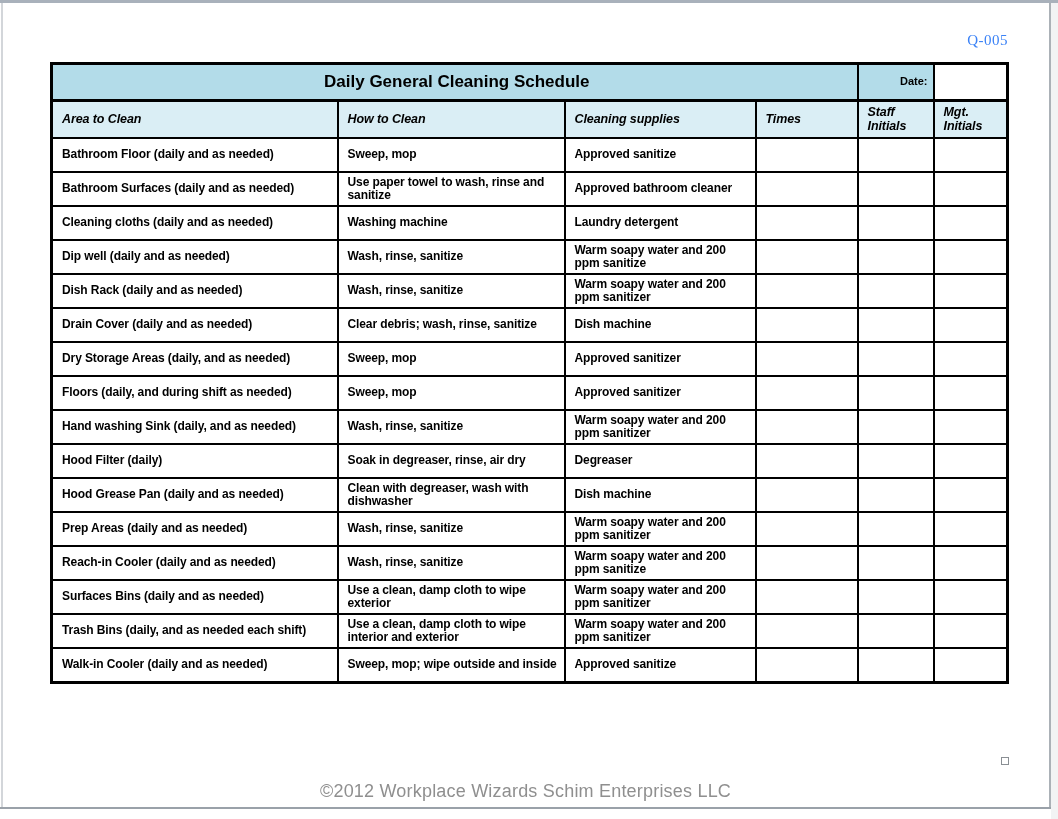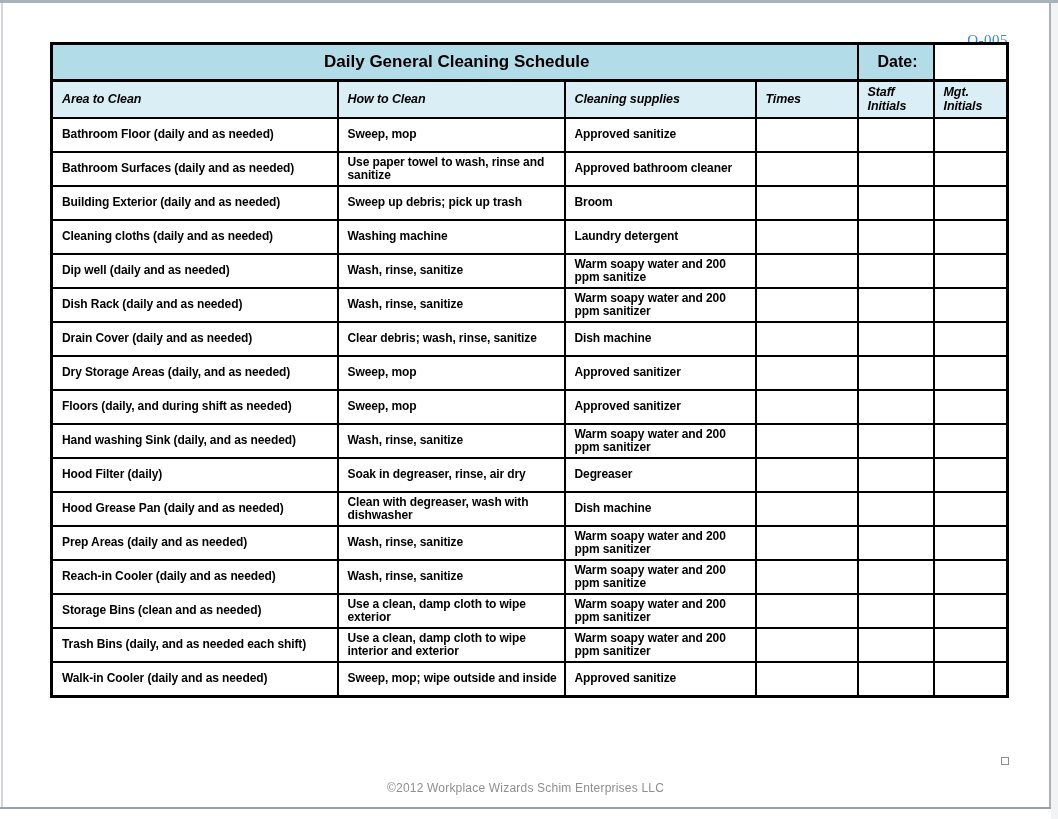--- a/index.html
+++ b/index.html
@@ -17,21 +17,21 @@
   .right-edge { position: absolute; left: 1049px; top: 3px; width: 2px; height: 806px; background: #abb1b7; }
   .bottom-line{ position: absolute; left: 0; top: 807px; width: 1051px; height: 2px; background: #9aa1a9; }
 
   .doc-code {
     position: absolute; top: 32px; right: 50px;
     font-family: "Liberation Serif", serif;
     font-size: 15px; color: #3b82f6; letter-spacing: 0.5px;
   }
 
   table.schedule {
-    position: absolute; left: 50px; top: 42px;
+    position: absolute; left: 50px; top: 62px;
     width: 956px;
     border-collapse: collapse; table-layout: fixed;
     border: 3px solid #000;
   }
   .schedule td, .schedule th {
     border: 2px solid #000;
     padding: 2px 5px 2px 9px;
     font-weight: bold;
     font-size: 12px;
     line-height: 13.5px;
@@ -45,43 +45,43 @@
   tr.title-row td { border-bottom: 3px solid #000; }
   td.title-cell {
     background: var(--title-bg, #b3dce9);
     text-align: center;
     font-size: 17px;
     letter-spacing: 0;
     height: 30px;
   }
   td.date-label {
     background: var(--title-bg, #b3dce9);
-    text-align: center;
-    font-size: 16px;
+    text-align: right;
+    font-size: 11px;
     letter-spacing: 0;
   }
   td.date-value { background: #ffffff; }
   tr.header-row th {
     background: var(--header-bg, #daeef5);
     font-size: 12.5px;
     height: 31px;
     font-style: italic;
   }
   tbody td { background: #ffffff; height: 28px; }
 
   .resize-handle {
     position: absolute; left: 1001px; top: 757px;
     width: 6px; height: 6px;
     border: 1px solid #8a8f94; background: #ffffff;
   }
   .footer {
     position: absolute; left: 0; top: 781px; width: 1051px;
     text-align: center;
     color: #8f8f8f;
-    font-size: 12px;
+    font-size: 18px;
     letter-spacing: 0.2px;
   }
 </style>
 </head>
 <body>
 
 <div class="top-edge"></div>
 <div class="left-edge"></div>
 <div class="right-fill"></div>
 <div class="right-edge"></div>
@@ -124,28 +124,20 @@
       </tr>
       <tr>
         <td>Bathroom Surfaces (daily and as needed)</td>
         <td>Use paper towel to wash, rinse and sanitize</td>
         <td>Approved bathroom cleaner</td>
         <td></td>
         <td></td>
         <td></td>
       </tr>
       <tr>
-        <td>Building Exterior (daily and as needed)</td>
-        <td>Sweep up debris; pick up trash</td>
-        <td>Broom</td>
-        <td></td>
-        <td></td>
-        <td></td>
-      </tr>
-      <tr>
         <td>Cleaning cloths (daily and as needed)</td>
         <td>Washing machine</td>
         <td>Laundry detergent</td>
         <td></td>
         <td></td>
         <td></td>
       </tr>
       <tr>
         <td>Dip well (daily and as needed)</td>
         <td>Wash, rinse, sanitize</td>
@@ -220,21 +212,21 @@
       </tr>
       <tr>
         <td>Reach-in Cooler (daily and as needed)</td>
         <td>Wash, rinse, sanitize</td>
         <td>Warm soapy water and 200 ppm sanitize</td>
         <td></td>
         <td></td>
         <td></td>
       </tr>
       <tr>
-        <td>Storage Bins (clean and as needed)</td>
+        <td>Surfaces Bins (daily and as needed)</td>
         <td>Use a clean, damp cloth to wipe exterior</td>
         <td>Warm soapy water and 200 ppm sanitizer</td>
         <td></td>
         <td></td>
         <td></td>
       </tr>
       <tr>
         <td>Trash Bins (daily, and as needed each shift)</td>
         <td>Use a clean, damp cloth to wipe interior and exterior</td>
         <td>Warm soapy water and 200 ppm sanitizer</td>

